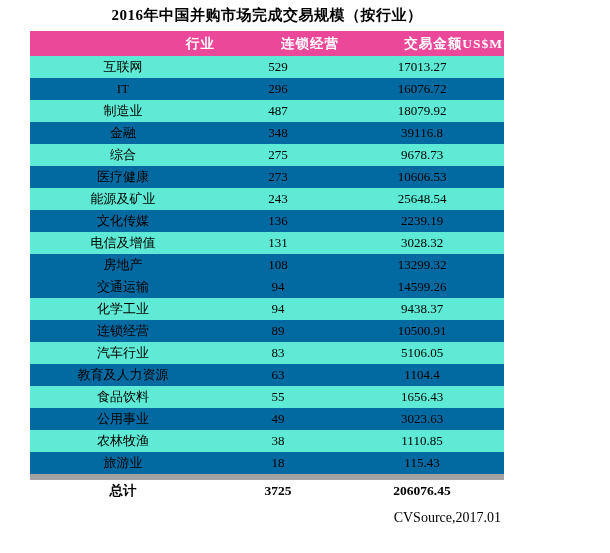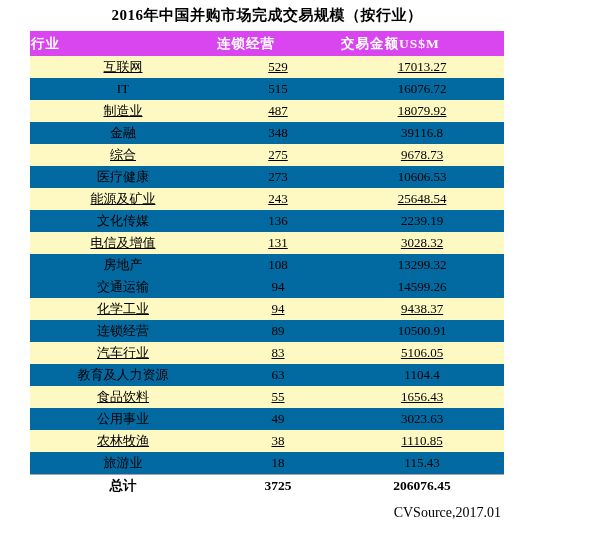--- a/index.html
+++ b/index.html
@@ -29,49 +29,48 @@
     letter-spacing: 0.5px;
     font-family: "Liberation Serif", "DejaVu Serif", serif;
   }
   table.data-table {
     border-collapse: collapse;
     width: 474px;
     margin: 0 auto;
     table-layout: fixed;
   }
   table.data-table th {
-    background: #d946ef;
+    background: #ec4899;
     color: #ffffff;
     font-size: 13.5px;
     font-weight: bold;
     height: 23px;
-    text-align: left;
+    text-align: right;
     font-family: "Liberation Serif", "DejaVu Serif", serif;
     letter-spacing: 1px;
     border: none;
   }
   table.data-table td {
     font-size: 13px;
     height: 22px;
     text-align: center;
     font-family: "Liberation Serif", "DejaVu Serif", serif;
     border: none;
     padding: 0;
   }
   table.data-table tr.row-odd td {
-    background: #fef9c3;
-    text-decoration: underline;
+    background: #5eead4;
   }
   table.data-table tr.row-even td {
     background: #0369a1;
   }
   table.data-table tr.total-row td {
     font-weight: bold;
     background: #ffffff;
-    border-top: 1px solid #a3a3a3;
+    border-top: 6px solid #a3a3a3;
     font-size: 13.5px;
   }
   .col-name { width: 186px; }
   .col-count { width: 124px; }
   .col-amount { width: 164px; }
   .footnote {
     text-align: right;
     font-size: 14px;
     padding-right: 33px;
     padding-top: 8px;
@@ -99,21 +98,21 @@
       </tr>
     </thead>
     <tbody>
       <tr class="row-odd">
         <td>互联网</td>
         <td>529</td>
         <td>17013.27</td>
       </tr>
       <tr class="row-even">
         <td>IT</td>
-        <td>515</td>
+        <td>296</td>
         <td>16076.72</td>
       </tr>
       <tr class="row-odd">
         <td>制造业</td>
         <td>487</td>
         <td>18079.92</td>
       </tr>
       <tr class="row-even">
         <td>金融</td>
         <td>348</td>

